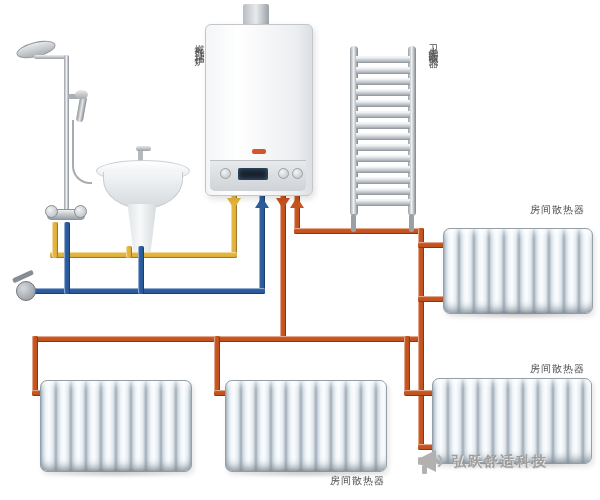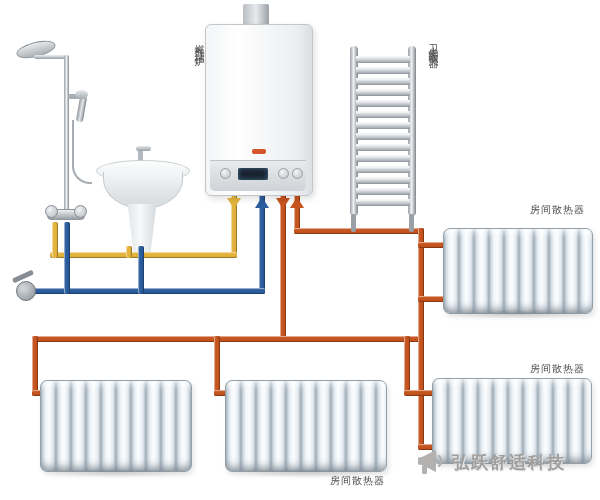--- a/index.html
+++ b/index.html
@@ -49,21 +49,21 @@
           border-top:1px solid #bfc3c7;background:linear-gradient(#e8eaec,#cfd3d7);}
   .bdisplay{position:absolute;left:238px;top:168px;width:30px;height:12px;border-radius:2px;
             background:#1a2330;box-shadow:inset 0 0 5px #3d6b8c;}
   .knob{position:absolute;width:9px;height:9px;border-radius:50%;
         background:radial-gradient(circle at 35% 35%,#f4f6f7,#b9bfc4);border:1px solid #9aa0a5;}
 
   
   .chrome{background:linear-gradient(90deg,#9aa0a6,#eef0f1 50%,#868c92);}
   .chrome-h{background:linear-gradient(180deg,#eef0f1,#9aa0a6);}
 
-  .watermark-text{font-size:17px;color:#a09e9c;font-weight:bold;letter-spacing:2px;
+  .watermark-text{font-size:14px;color:#a09e9c;font-weight:bold;letter-spacing:2px;
                   text-shadow:1px 1px 0 #e6e6e6;}
 </style>
 </head>
 <body>
 
 <div class="stage">
 
   <div style="position:absolute;left:16px;top:42px;width:38px;height:13px;border-radius:50%;transform:rotate(-14deg);background:linear-gradient(180deg,#e9ebec,#aab0b5);border:1px solid #8f959b;"></div>
   <div class="chrome-h" style="position:absolute;left:34px;top:55px;width:34px;height:4px;border-radius:2px;"></div>
   <div class="chrome" style="position:absolute;left:64px;top:55px;width:5px;height:162px;border-radius:2px;"></div>

